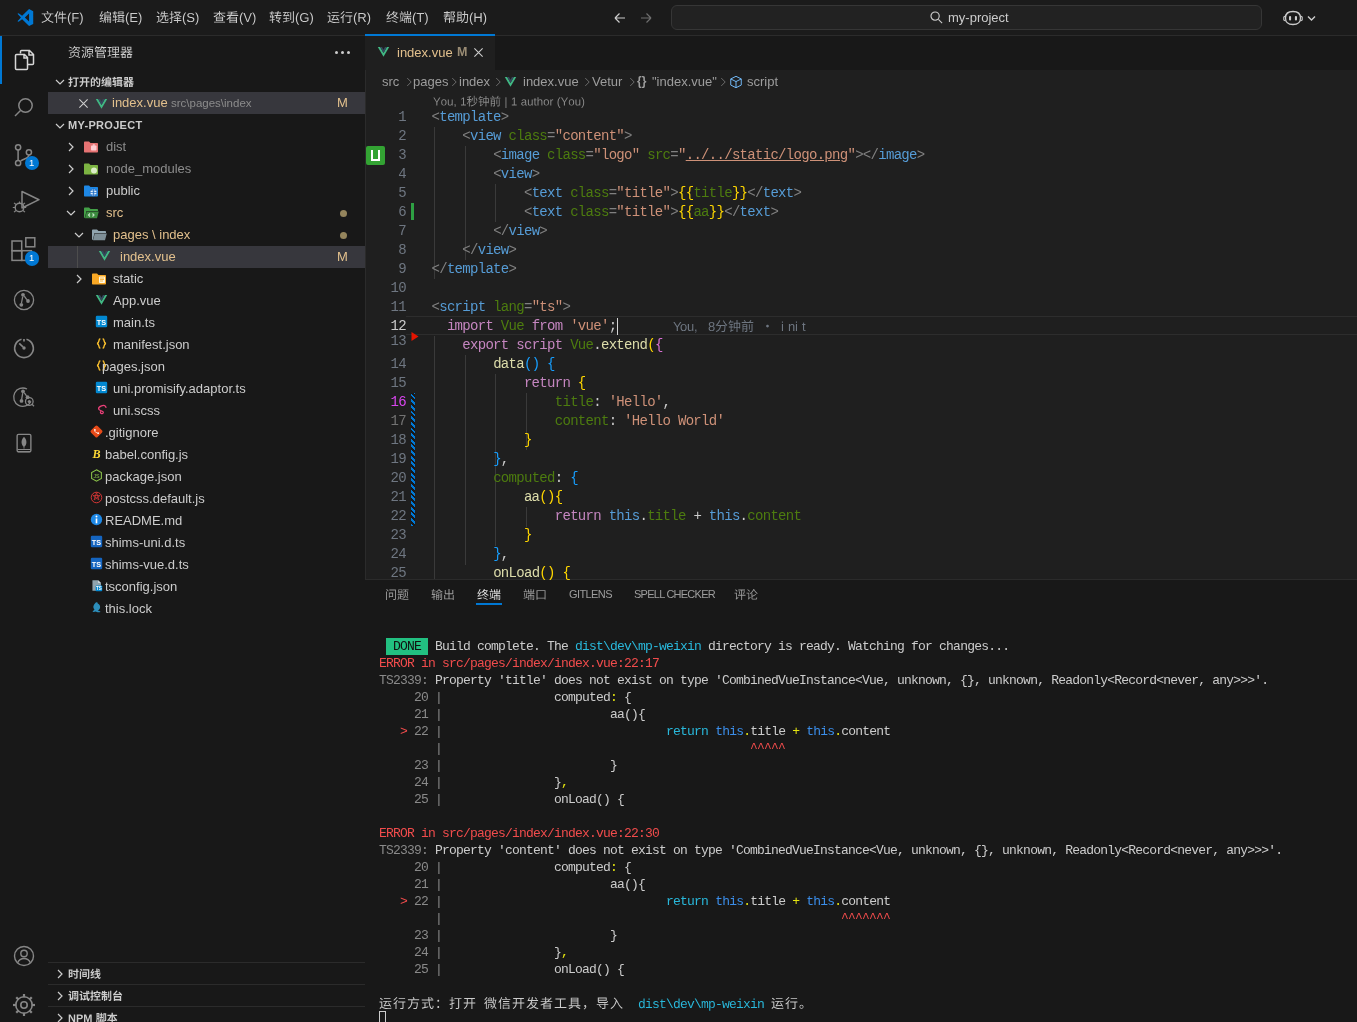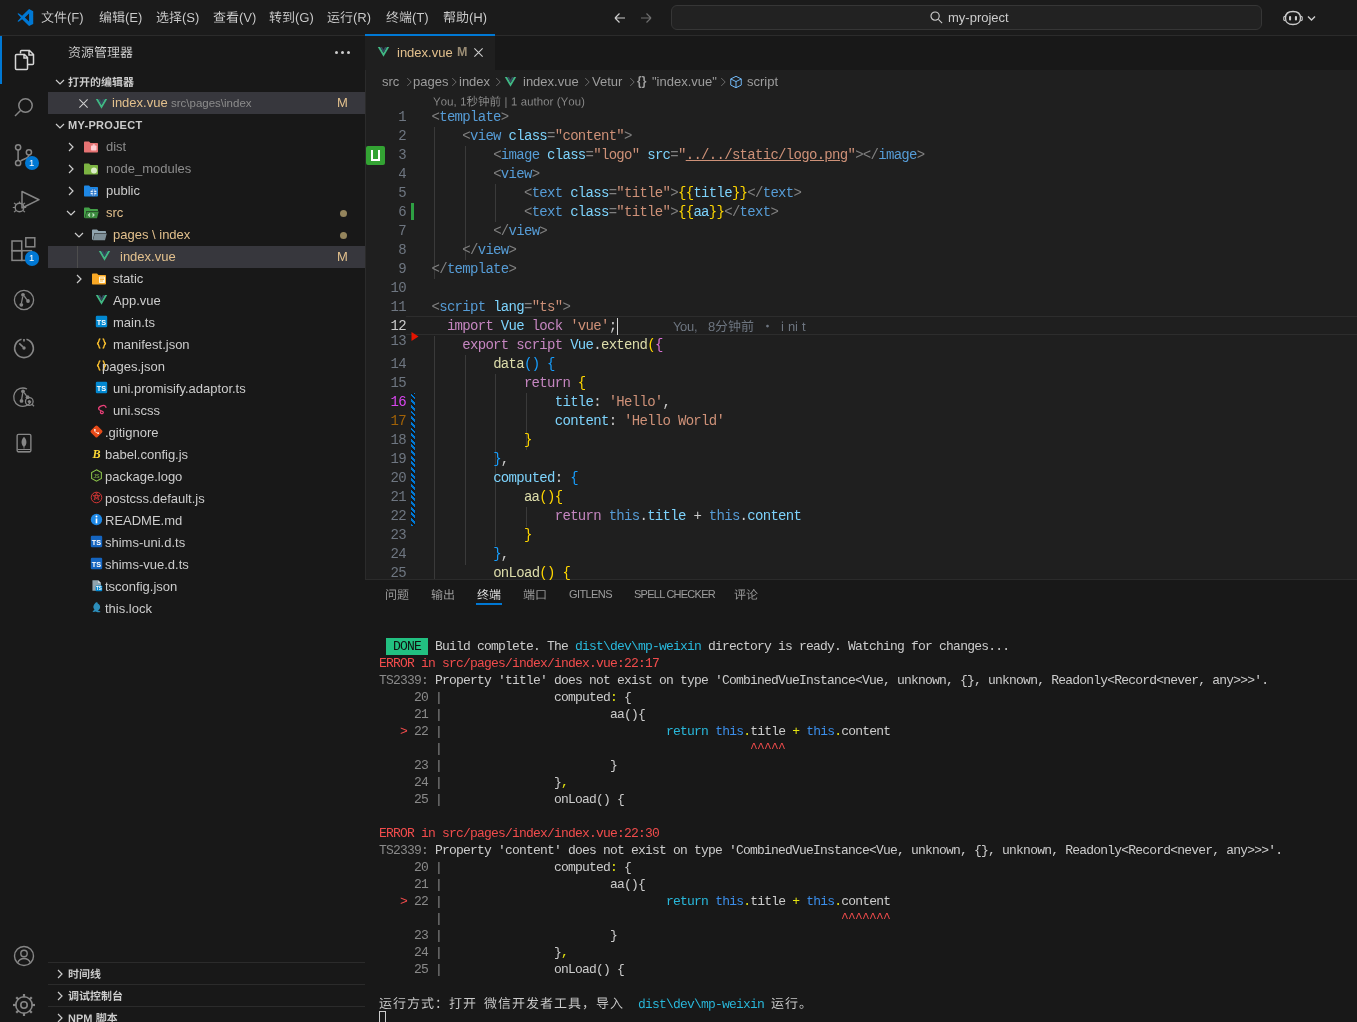--- a/index.html
+++ b/index.html
@@ -4,21 +4,21 @@
 html,body{width:1357px;height:1022px;overflow:hidden;background:#181818;
 font-family:"Liberation Sans",sans-serif;}
 .abs{position:absolute}
 #root{position:relative;width:1357px;height:1022px;background:#181818}
 .cl{position:absolute;height:19px;line-height:19px;font-family:"Liberation Mono",monospace;
 font-size:14px;letter-spacing:-0.7px;white-space:pre;color:#cccccc}
 .ln{position:absolute;width:48px;text-align:right;color:#6e7681;font-family:"Liberation Mono",monospace;
 font-size:14px;letter-spacing:-0.7px;line-height:19px;height:19px}
 .tl{position:absolute;height:17px;line-height:17px;font-family:"Liberation Mono",monospace;
 font-size:13px;letter-spacing:-0.8px;white-space:pre;color:#cccccc}
-.g{color:#808080}.t{color:#569cd6}.a{color:#7dd3fc}.s{color:#ce9178}.k{color:#c586c0}
+.g{color:#808080}.t{color:#569cd6}.a{color:#4d7c0f}.s{color:#ce9178}.k{color:#c586c0}
 .f{color:#dcdcaa}.w{color:#cccccc}.b1{color:#ffd700}.b2{color:#da70d6}.b3{color:#179fff}
 .tred{color:#f14c4c}.tcyan{color:#29b8db}.tblue{color:#3b8eea}.tyel{color:#e5e510}.tgrey{color:#8a8a8a}
 .treerow{position:absolute;left:0;width:317px;height:22px;line-height:22px;font-size:13px;color:#cccccc}
 </style></head><body>
 <div id="root">
 <div class="abs" style="left:0;top:0;width:1357px;height:35px;background:#1b1b1b"></div>
     <div class="abs" style="left:0;top:35px;width:48px;height:987px;background:#181818"></div>
     <div class="abs" style="left:48px;top:35px;width:317px;height:987px;background:#181818"></div>
     <div class="abs" style="left:365px;top:35px;width:992px;height:35px;background:#181818"></div>
     <div class="abs" style="left:365px;top:70px;width:992px;height:509px;background:#1f1f1f"></div>
@@ -273,21 +273,21 @@
     </svg>
     <div class="treerow" style="left:105px;top:422px">.gitignore</div>
     <svg class="abs" style="left:90px;top:447px" width="13" height="13" viewBox="0 0 16 16">
 <text x="8" y="13" font-family="Liberation Serif" font-size="15" font-style="italic" font-weight="bold" fill="#fdd835" text-anchor="middle">B</text>
     </svg>
     <div class="treerow" style="left:105px;top:444px">babel.config.js</div>
     <svg class="abs" style="left:90px;top:469px" width="13" height="13" viewBox="0 0 16 16">
 <path d="M8 1 L14 4.5 V11.5 L8 15 L2 11.5 V4.5 Z" stroke="#8bc34a" stroke-width="1.3" fill="none"></path>
 <text x="8" y="10.5" font-family="Liberation Sans" font-size="6.5" fill="#8bc34a" text-anchor="middle">JS</text>
     </svg>
-    <div class="treerow" style="left:105px;top:466px">package.logo</div>
+    <div class="treerow" style="left:105px;top:466px">package.json</div>
     <svg class="abs" style="left:90px;top:491px" width="13" height="13" viewBox="0 0 16 16">
 <circle cx="8" cy="8" r="6.5" stroke="#dd3735" stroke-width="1.2" fill="none"></circle>
 <path d="M8 2 L11 11 L3.5 5.5 H12.5 L5 11 Z" stroke="#dd3735" stroke-width="0.9" fill="none"></path>
     </svg>
     <div class="treerow" style="left:105px;top:488px">postcss.default.js</div>
     <svg class="abs" style="left:90px;top:513px" width="13" height="13" viewBox="0 0 16 16">
 <circle cx="8" cy="8" r="7" fill="#1e88e5"></circle>
 <rect x="7" y="6.7" width="2" height="6" fill="#fff"></rect>
       <circle cx="8" cy="4.3" r="1.2" fill="#fff"></circle>
     </svg>
@@ -413,30 +413,30 @@
     <div class="cl" style="left:431.5px;top:221.5px">        <span class="g">&lt;/</span><span class="t">view</span><span class="g">&gt;</span></div>
     <div class="ln" style="left:358px;top:240.5px;color:#6e7681">8</div>
     <div class="cl" style="left:431.5px;top:240.5px">    <span class="g">&lt;/</span><span class="t">view</span><span class="g">&gt;</span></div>
     <div class="ln" style="left:358px;top:259.5px;color:#6e7681">9</div>
     <div class="cl" style="left:431.5px;top:259.5px"><span class="g">&lt;/</span><span class="t">template</span><span class="g">&gt;</span></div>
     <div class="ln" style="left:358px;top:278.5px;color:#6e7681">10</div>
     <div class="cl" style="left:431.5px;top:278.5px"></div>
     <div class="ln" style="left:358px;top:297.5px;color:#6e7681">11</div>
     <div class="cl" style="left:431.5px;top:297.5px"><span class="g">&lt;</span><span class="t">script</span> <span class="a">lang</span><span class="g">=</span><span class="s">"ts"</span><span class="g">&gt;</span></div>
     <div class="ln" style="left:358px;top:316.5px;color:#cccccc">12</div>
-    <div class="cl" style="left:431.5px;top:316.5px">  <span class="k">import</span> <span class="a">Vue</span> <span class="k">lock</span> <span class="s">'vue'</span><span class="w">;</span></div>
+    <div class="cl" style="left:431.5px;top:316.5px">  <span class="k">import</span> <span class="a">Vue</span> <span class="k">from</span> <span class="s">'vue'</span><span class="w">;</span></div>
     <div class="ln" style="left:358px;top:332px;color:#6e7681">13</div>
     <div class="cl" style="left:431.5px;top:335.5px">    <span class="k">export</span> <span class="k">script</span> <span class="a">Vue</span><span class="w">.</span><span class="f">extend</span><span class="b1">(</span><span class="b2">{</span></div>
     <div class="ln" style="left:358px;top:354.5px;color:#6e7681">14</div>
     <div class="cl" style="left:431.5px;top:354.5px">        <span class="f">data</span><span class="b3">()</span> <span class="b3">{</span></div>
     <div class="ln" style="left:358px;top:373.5px;color:#6e7681">15</div>
     <div class="cl" style="left:431.5px;top:373.5px">            <span class="k">return</span> <span class="b1">{</span></div>
     <div class="ln" style="left:358px;top:392.5px;color:#d946ef">16</div>
     <div class="cl" style="left:431.5px;top:392.5px">                <span class="a">title</span><span class="w">:</span> <span class="s">'Hello'</span><span class="w">,</span></div>
-    <div class="ln" style="left:358px;top:411.5px;color:#a16207">17</div>
+    <div class="ln" style="left:358px;top:411.5px;color:#737373">17</div>
     <div class="cl" style="left:431.5px;top:411.5px">                <span class="a">content</span><span class="w">:</span> <span class="s">'Hello World'</span></div>
     <div class="ln" style="left:358px;top:430.5px;color:#6e7681">18</div>
     <div class="cl" style="left:431.5px;top:430.5px">            <span class="b1">}</span></div>
     <div class="ln" style="left:358px;top:449.5px;color:#6e7681">19</div>
     <div class="cl" style="left:431.5px;top:449.5px">        <span class="b3">}</span><span class="w">,</span></div>
     <div class="ln" style="left:358px;top:468.5px;color:#6e7681">20</div>
     <div class="cl" style="left:431.5px;top:468.5px">        <span class="a">computed</span><span class="w">:</span> <span class="b3">{</span></div>
     <div class="ln" style="left:358px;top:487.5px;color:#6e7681">21</div>
     <div class="cl" style="left:431.5px;top:487.5px">            <span class="f">aa</span><span class="b1">(){</span></div>
     <div class="ln" style="left:358px;top:506.5px;color:#6e7681">22</div>

